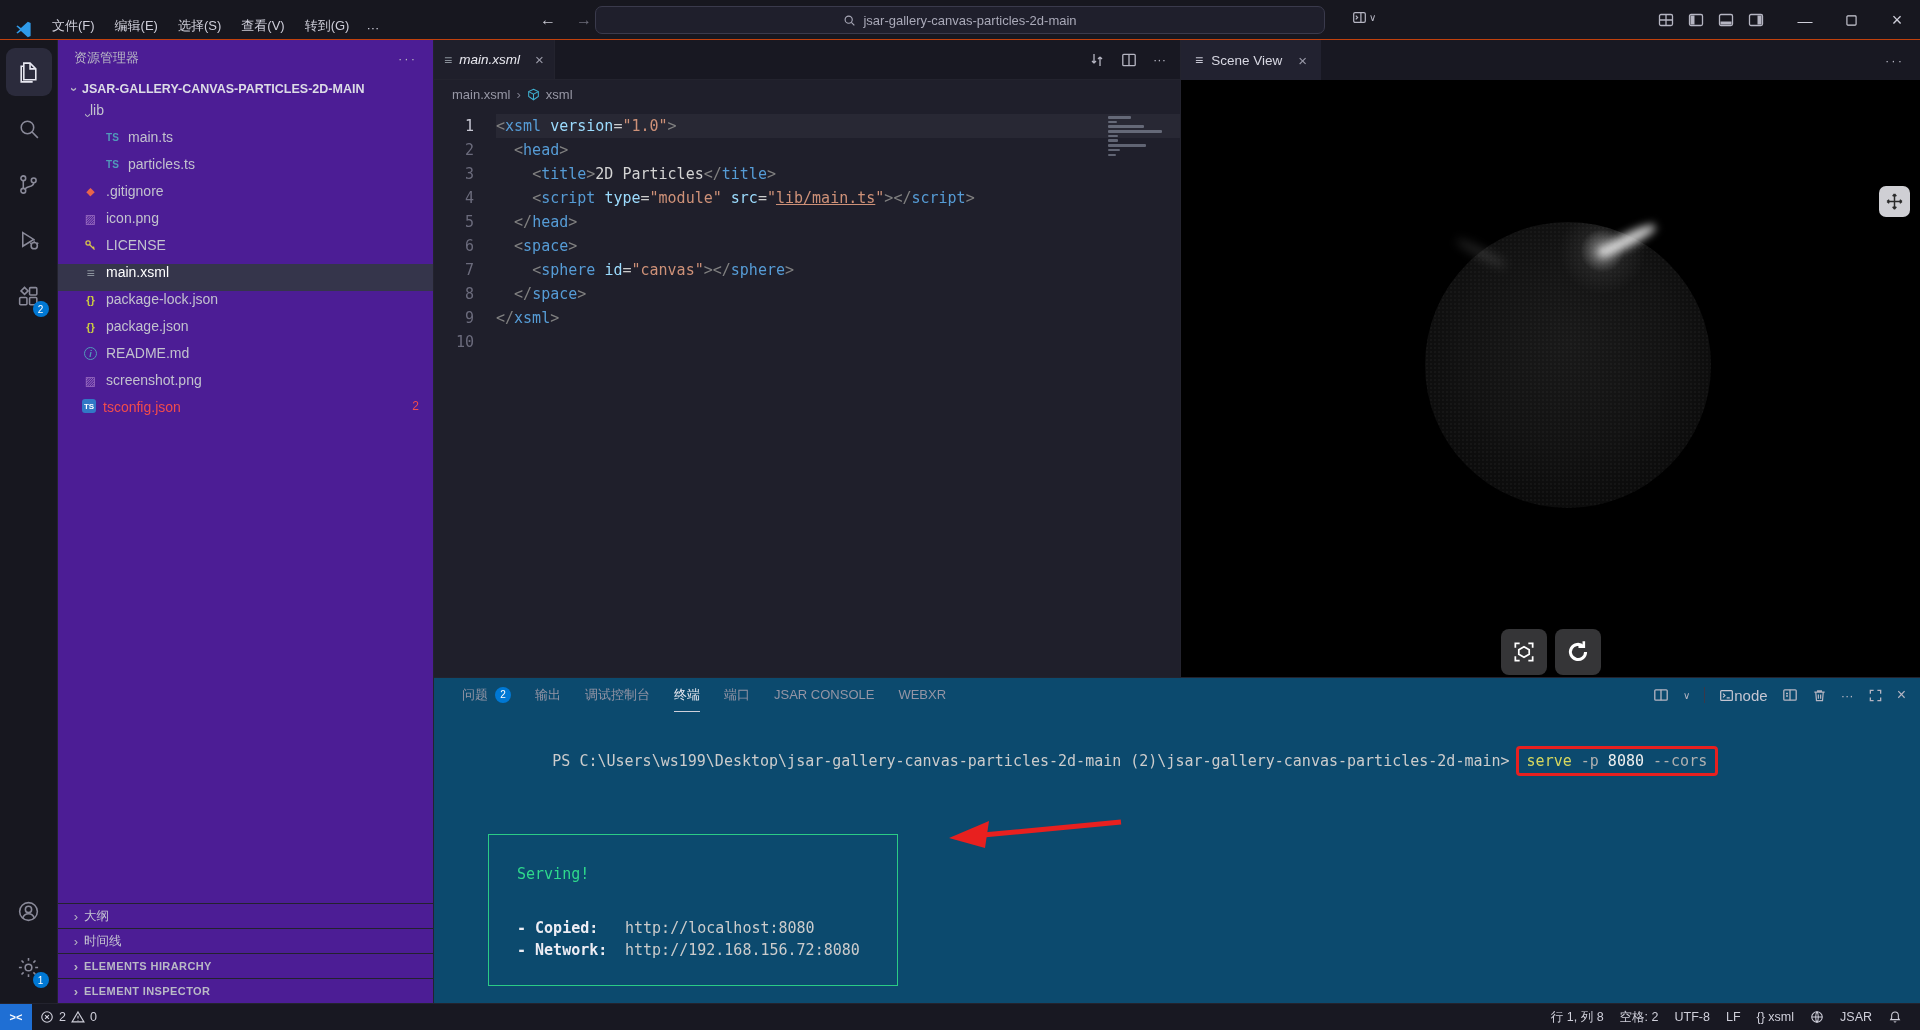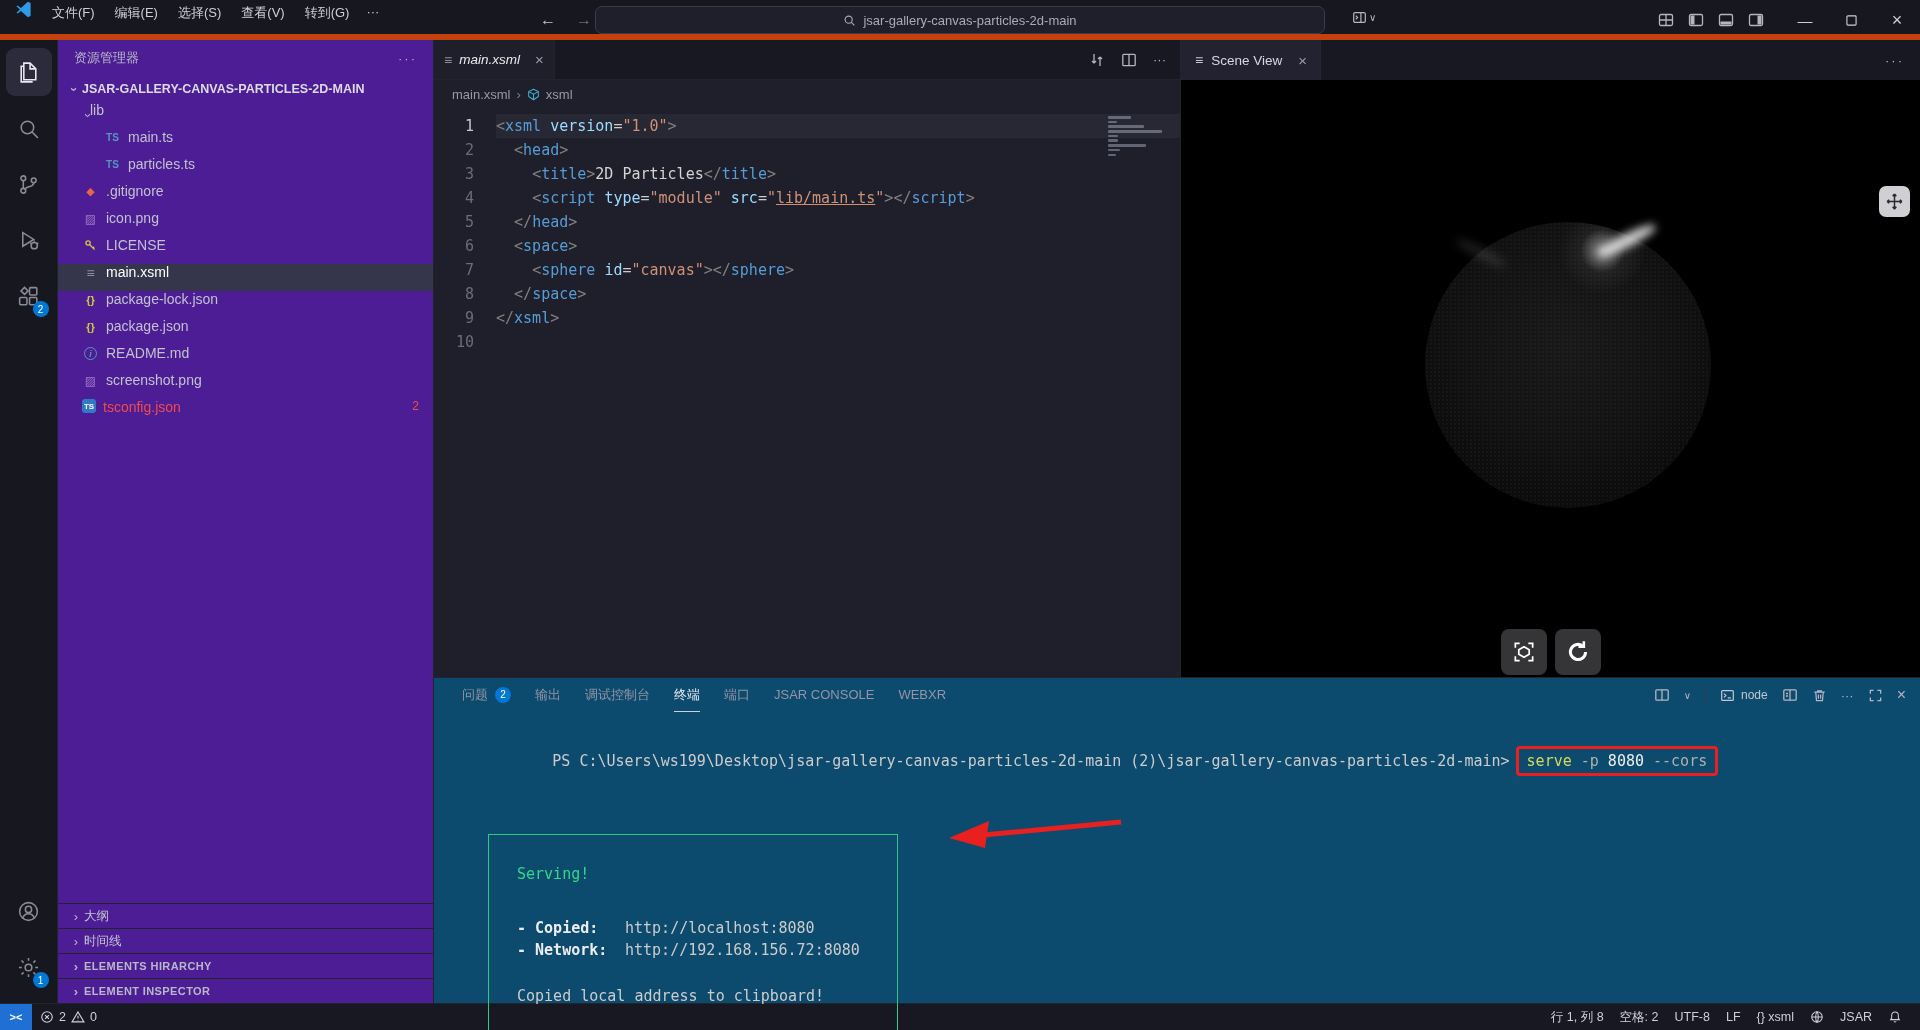--- a/index.html
+++ b/index.html
@@ -1,21 +1,21 @@
 <!DOCTYPE html>
 <html><head>
 <meta charset="utf-8">
 <style>
   *{margin:0;padding:0;box-sizing:border-box}
   html,body{width:1920px;height:1030px;overflow:hidden;background:#15151d;font-family:"Liberation Sans","DejaVu Sans",sans-serif;color:#c8c8d2;font-size:13px}
   .app{display:flex;flex-direction:column;width:1920px;height:1030px}
   svg{display:block}
 
   
-  .titlebar{flex:0 0 40px;background:#17171f;border-bottom:6px solid #c2410c;display:flex;align-items:flex-start;position:relative}
+  .titlebar{flex:0 0 40px;background:#17171f;border-bottom:1px solid #c2410c;display:flex;align-items:flex-end;position:relative}
   .vslogo{margin:0 10px 0 14px}
   .menus{display:flex;gap:2px}
   .menu{padding:4px 9px;border-radius:5px;color:#cfcfda;font-size:13px}
   .menu-more{padding:4px 8px;color:#cfcfda}
   .nav{position:absolute;left:540px;top:0;height:40px;display:flex;align-items:center;gap:20px;font-size:16px}
   .nav .fwd{color:#6d6d7a}
   .searchbox{position:absolute;left:50%;top:6px;transform:translateX(-50%);width:730px;height:28px;background:#1f1f2c;border:1px solid #3a3a4c;border-radius:7px;display:flex;align-items:center;justify-content:center;gap:7px;color:#a9a9b8;font-size:13px}
   .split-launch{position:absolute;left:1352px;top:10px;display:flex;align-items:center;gap:2px;color:#b5b5c2}
   .tb-right{position:absolute;right:0;top:0;height:40px;display:flex;align-items:center}
   .layout-icons{display:flex;gap:14px;margin-right:18px;color:#b5b5c2}
@@ -98,21 +98,21 @@
   .scene-btn{width:46px;height:46px;border-radius:8px;background:rgba(96,96,100,.55);display:flex;align-items:center;justify-content:center;color:#fff}
 
   
   .panel{flex:1;background:#0c4a6e;border-top:1px solid #23232e;display:flex;flex-direction:column;min-height:0}
   .panel-header{flex:0 0 34px;display:flex;align-items:center;padding:0 14px 0 28px;gap:24px}
   .ptab{color:#9595a5;font-size:13px;height:34px;display:flex;align-items:center;gap:7px;border-bottom:1px solid transparent;cursor:pointer;white-space:nowrap}
   .ptab.active{color:#e9e9f1;border-bottom-color:#cfcfda}
   .pbadge{background:#0078d4;color:#fff;border-radius:8px;min-width:16px;height:16px;font-size:10px;display:flex;align-items:center;justify-content:center;padding:0 3px}
   .panel-right{margin-left:auto;display:flex;align-items:center;gap:14px;color:#b5b5c2}
   .panel-sep{width:1px;height:16px;background:#39394a}
-  .pr-chip{display:flex;align-items:center;gap:6px;font-size:12px;color:#c6c6d2}
+  .pr-chip{display:flex;align-items:center;font-size:15px;color:#c6c6d2}
   .terminal{flex:1;font-family:"DejaVu Sans Mono","Liberation Mono",monospace;font-size:15px;line-height:22px;color:#cccccc;padding:12px 0 0 28px;position:relative;white-space:pre}
   .cmd-box{display:inline-block;border:3px solid #e8201f;border-radius:4px;padding:1px 8px;margin-left:6px;white-space:pre}
   .c-cmd{color:#d8d85e}.c-prm{color:#b0b0b0}.c-num{color:#f0f0f0}
   .serve-box{margin-top:14px;margin-left:26px;width:410px;border:1px solid #2bcb85;padding:28px 0 24px 28px;white-space:normal}
   .sv-title{color:#2fd98c;margin-bottom:32px}
   .sv-row{height:22px}
   .sv-label{display:inline-block;width:108px;color:#ededf4;font-weight:bold}
   .sv-url{color:#cccccc}
   .sv-note{color:#cccccc;margin-top:24px}
   .arrow-annot{position:absolute;left:511px;top:102px}
@@ -489,21 +489,20 @@
           <span>PS C:\Users\ws199\Desktop\jsar-gallery-canvas-particles-2d-main (2)\jsar-gallery-canvas-particles-2d-main&gt;</span><span class="cmd-box"><span class="c-cmd">serve</span><span class="c-prm"> -p</span><span class="c-num"> 8080</span><span class="c-prm"> --cors</span></span>
 
           <div class="serve-box">
             <div class="sv-title">Serving!</div>
             <div class="sv-row">
               <span class="sv-label">- Copied:</span><span class="sv-url">http://localhost:8080</span>
             </div>
             <div class="sv-row">
               <span class="sv-label">- Network:</span><span class="sv-url">http://192.168.156.72:8080</span>
             </div>
-            <div class="sv-note">Copied local address to clipboard!</div>
           </div>
 
           
 
           <svg class="arrow-annot" width="185" height="40">
             <line x1="176" y1="8" x2="38" y2="21" stroke="#e8201f" stroke-width="5"></line>
             <polygon points="4,24 44,7 40,34" fill="#e8201f"></polygon>
           </svg>
         </div>
       </div>

